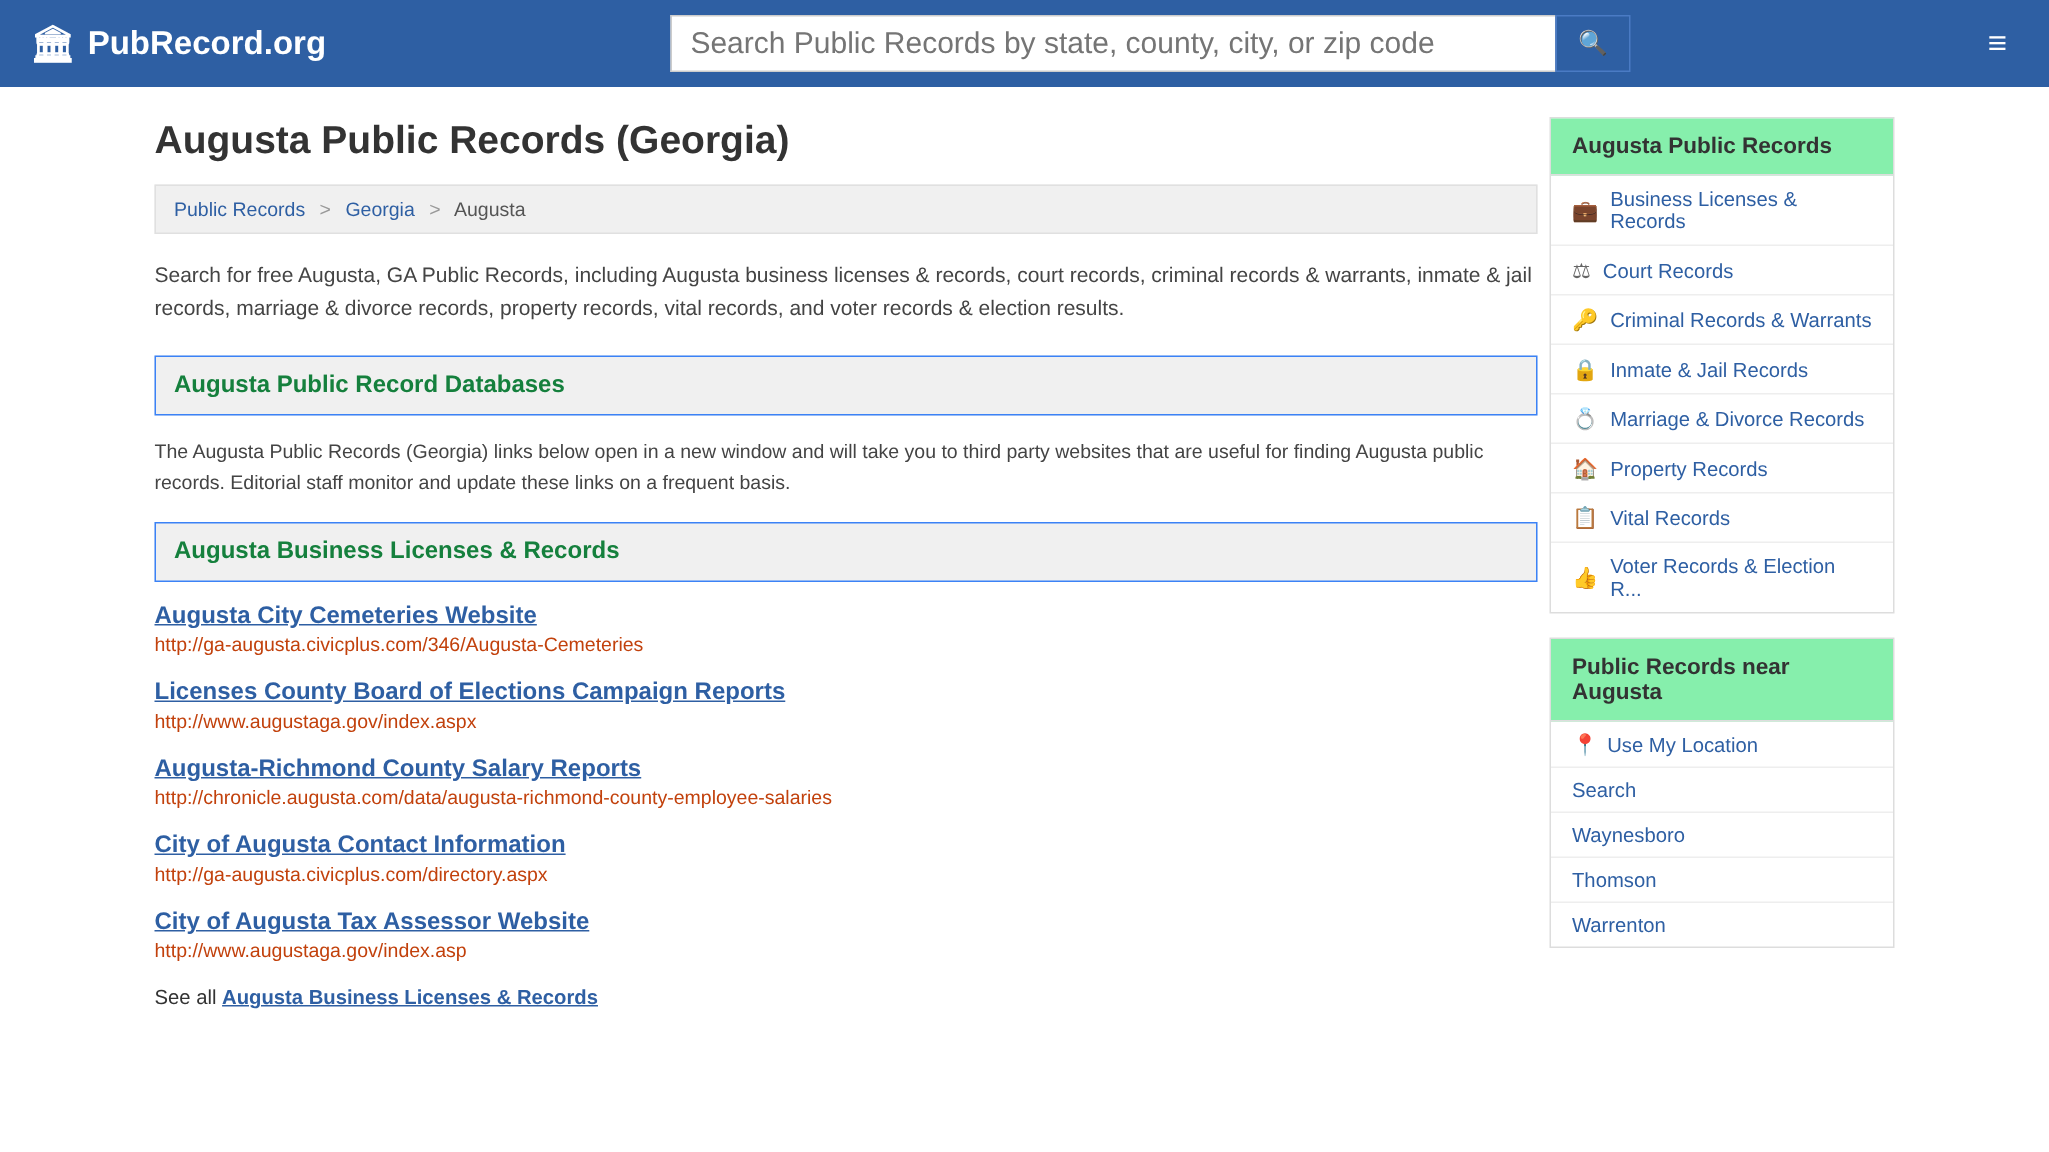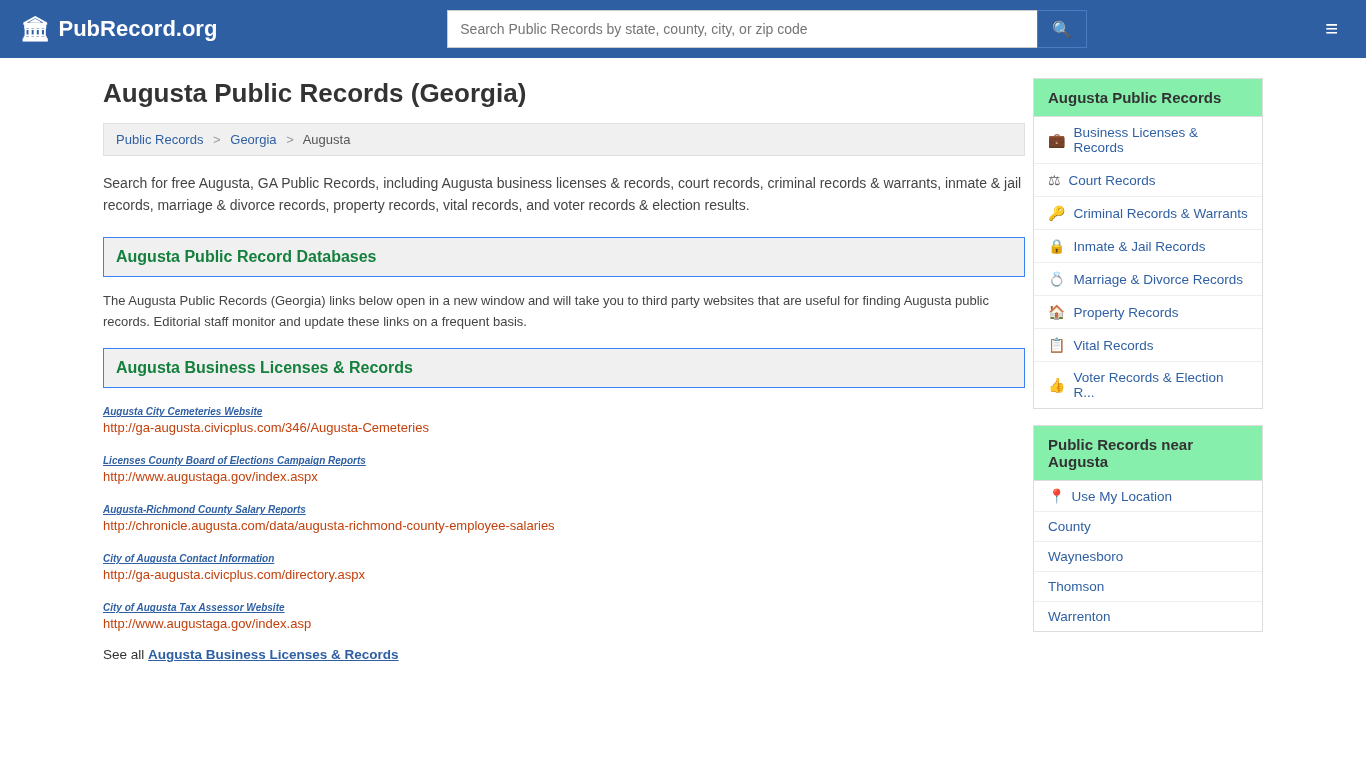--- a/index.html
+++ b/index.html
@@ -28,21 +28,21 @@
     .search-area {
       display: flex;
       align-items: center;
       flex: 1;
       max-width: 640px;
       margin: 0 20px;
     }
     .search-input {
       flex: 1;
       padding: 8px 12px;
-      font-size: 14px;
+      font-size: 20px;
       border: 1px solid #ccc;
       border-right: none;
       outline: none;
       height: 38px;
     }
     .search-btn {
       background: #2e5fa3;
       border: 1px solid #4a7bc4;
       color: #fff;
       padding: 0 14px;
@@ -132,23 +132,22 @@
       margin-bottom: 16px;
     }
 
     
     .record-link-block {
       margin-bottom: 16px;
     }
     .record-link-title a {
       color: #2e5fa3;
       text-decoration: underline;
-      font-size: 10px;
-      font-weight: bold;
-      font-style: italic;
+      font-size: 16px;
+      font-weight: bold;
     }
     .record-link-url {
       font-size: 13px;
       color: #c2410c;
       margin-top: 2px;
     }
 
     
     .see-all {
       font-size: 13.5px;
@@ -371,21 +370,21 @@
     <div class="sidebar-box">
       <div class="sidebar-title">Public Records near Augusta</div>
       <ul class="near-list">
         <li>
           <a href="#" class="near-use-location">
             <span class="pin-icon">📍</span>
             <span>Use My Location</span>
           </a>
         </li>
         <li>
-          <a href="#">County</a>
+          <a href="#">Search</a>
         </li>
         <li>
           <a href="#">Waynesboro</a>
         </li>
         <li>
           <a href="#">Thomson</a>
         </li>
         <li>
           <a href="#">Warrenton</a>
         </li>

